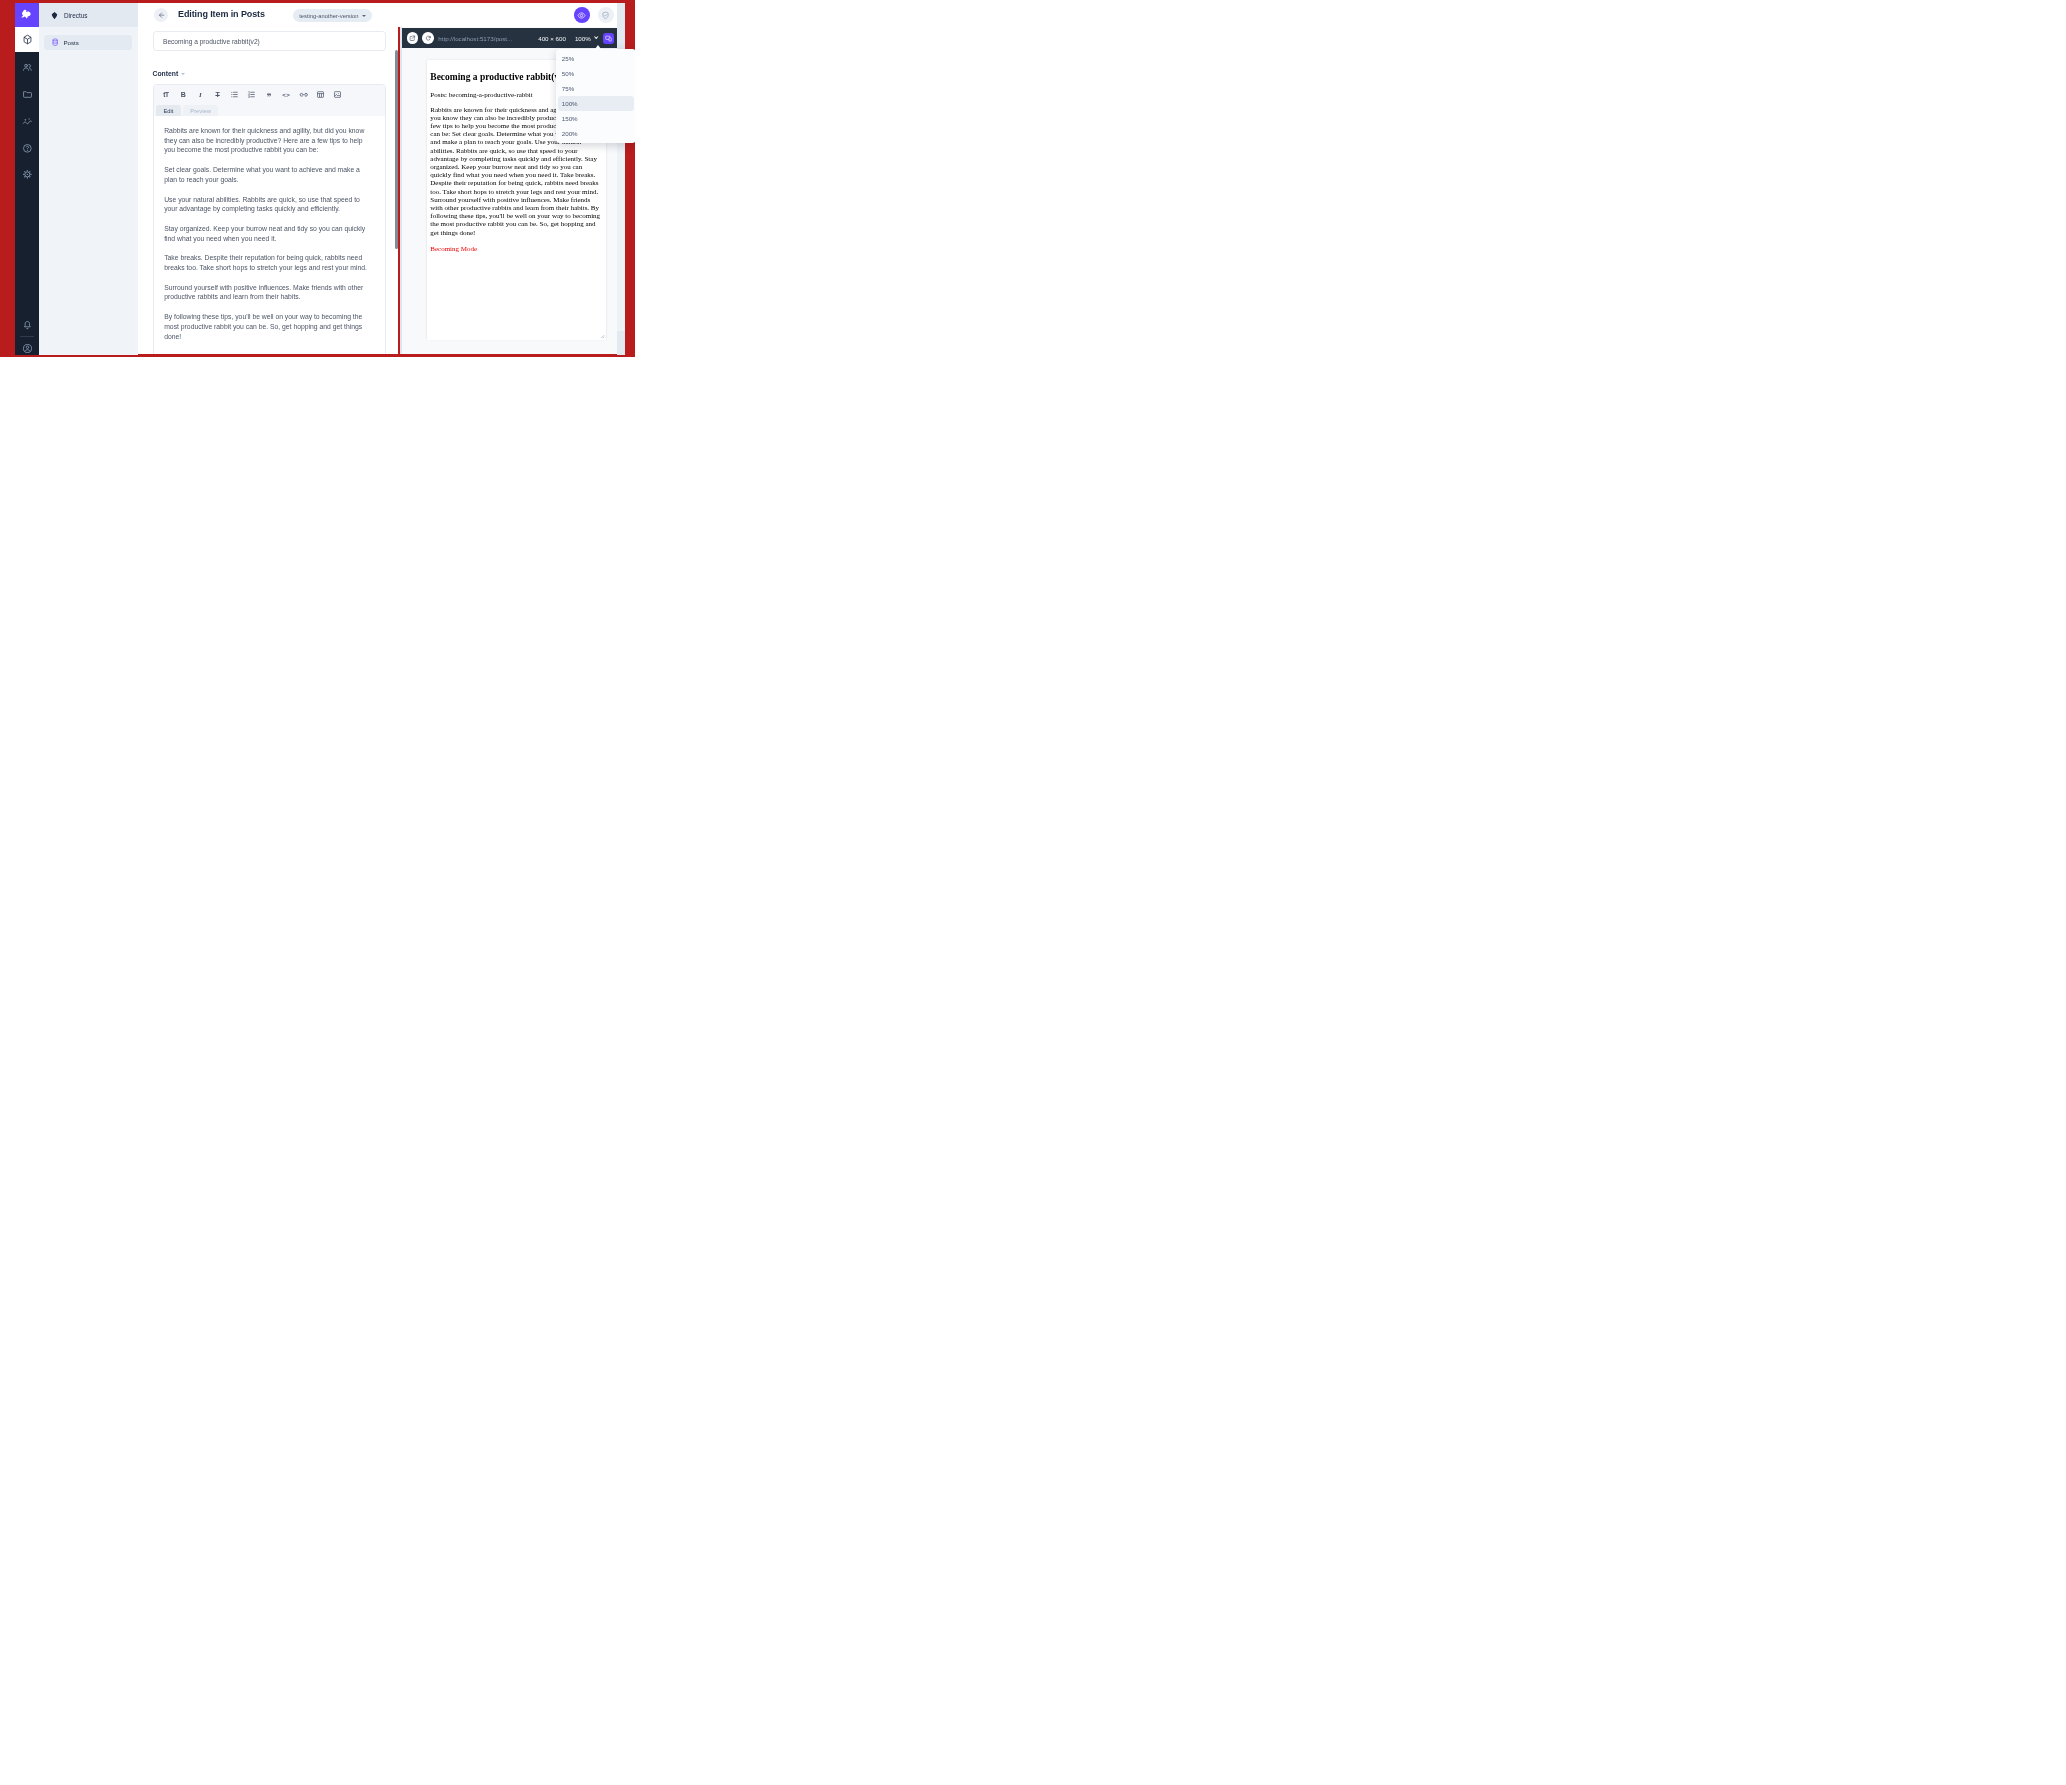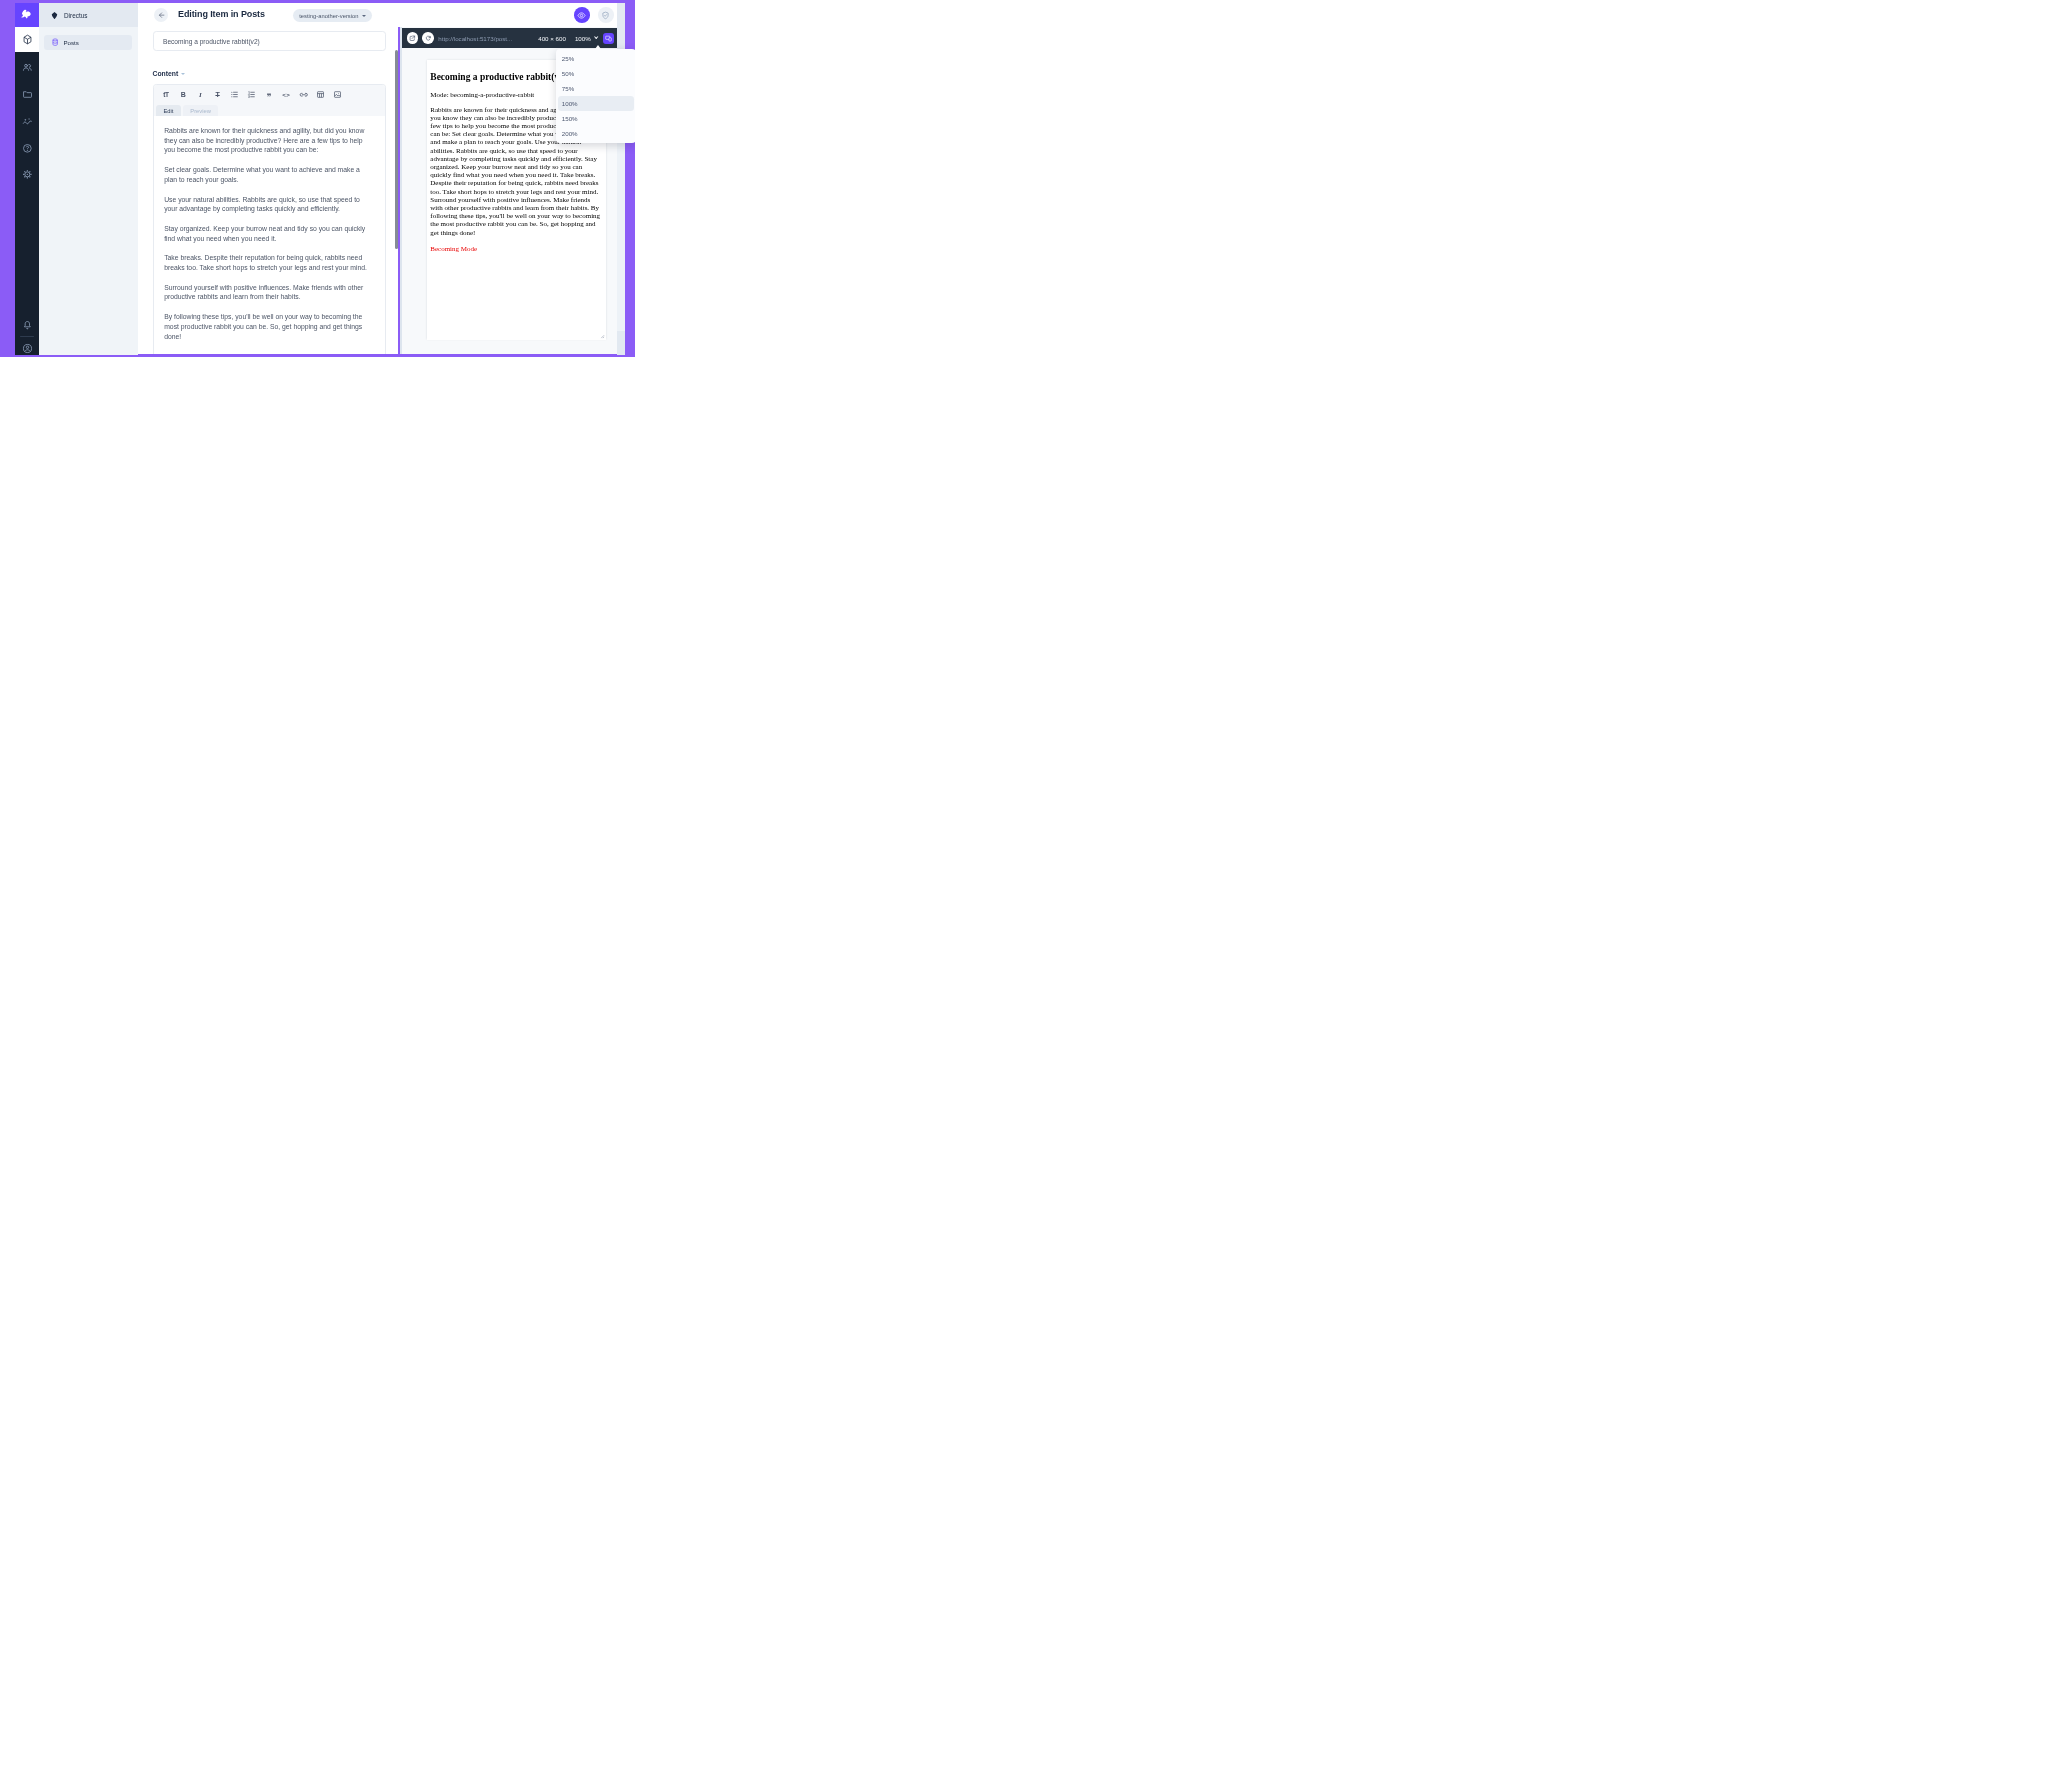--- a/index.html
+++ b/index.html
@@ -1,19 +1,19 @@
 <!DOCTYPE html>
 <html style="font-size:6.6px"><head>
 <meta charset="utf-8">
 <style>
   * { margin:0; padding:0; box-sizing:border-box; }
   html,body { background:#ffffff; }
   #screen {
     position:relative; width:635px; height:357px; overflow:hidden;
-    background:#8b5cf6; font-family:"Liberation Sans","DejaVu Sans",sans-serif;
+    background:#b91c1c; font-family:"Liberation Sans","DejaVu Sans",sans-serif;
     -webkit-font-smoothing:antialiased;
   }
   
   .module-bar { position:absolute; left:14.5px; top:2.9px; width:25px; height:352px; background:#16202e; }
   .logo-tile { position:absolute; left:0; top:0; width:25px; height:24.4px; background:#6644ff; display:flex; align-items:center; justify-content:center; }
   .active-tile { position:absolute; left:0; top:24.4px; width:25px; height:25px; background:#ffffff; display:flex; align-items:center; justify-content:center; }
   .mod-btn { position:absolute; left:0; width:25px; height:18px; display:flex; align-items:center; justify-content:center; color:#8b9cb6; }
   .mod-divider { position:absolute; left:5.4px; width:14px; height:1.2px; background:#2e3b4e; border-radius:0.8px; }
   
   .nav-sidebar { position:absolute; left:39px; top:2.9px; width:99px; height:352px; background:#f0f4f8; }
@@ -311,21 +311,21 @@
         <svg width="7" height="7" viewBox="0 0 24 24" fill="none" stroke="currentColor" stroke-width="2">
             <rect x="2.5" y="4" width="14" height="11" rx="1.2"></rect>
             <rect x="13.5" y="9.5" width="8" height="11" rx="1.2" fill="#6644ff"></rect>
           </svg>
       </div>
     </div>
 
     <div class="iframe-card">
       <div class="doc">
         <h1>Becoming a productive rabbit(v2)</h1>
-        <p class="slug">Mode: becoming-a-productive-rabbit</p>
+        <p class="slug">Posts: becoming-a-productive-rabbit</p>
         <div class="body">Rabbits are known for their quickness and agility, but did you know they can also be incredibly productive? Here are a few tips to help you become the most productive rabbit you can be: Set clear goals. Determine what you want to achieve and make a plan to reach your goals. Use your natural abilities. Rabbits are quick, so use that speed to your advantage by completing tasks quickly and efficiently. Stay organized. Keep your burrow neat and tidy so you can quickly find what you need when you need it. Take breaks. Despite their reputation for being quick, rabbits need breaks too. Take short hops to stretch your legs and rest your mind. Surround yourself with positive influences. Make friends with other productive rabbits and learn from their habits. By following these tips, you'll be well on your way to becoming the most productive rabbit you can be. So, get hopping and get things done!</div>
         <p class="mode">Becoming Mode</p>
       </div>
       <span class="resize-handle">
         <svg width="4.5" height="4.5" viewBox="0 0 11 11" stroke="currentColor" stroke-width="1.3">
             <path d="M10 3L3 10M10 7L7 10"></path>
           </svg>
       </span>
     </div>
   </div>

